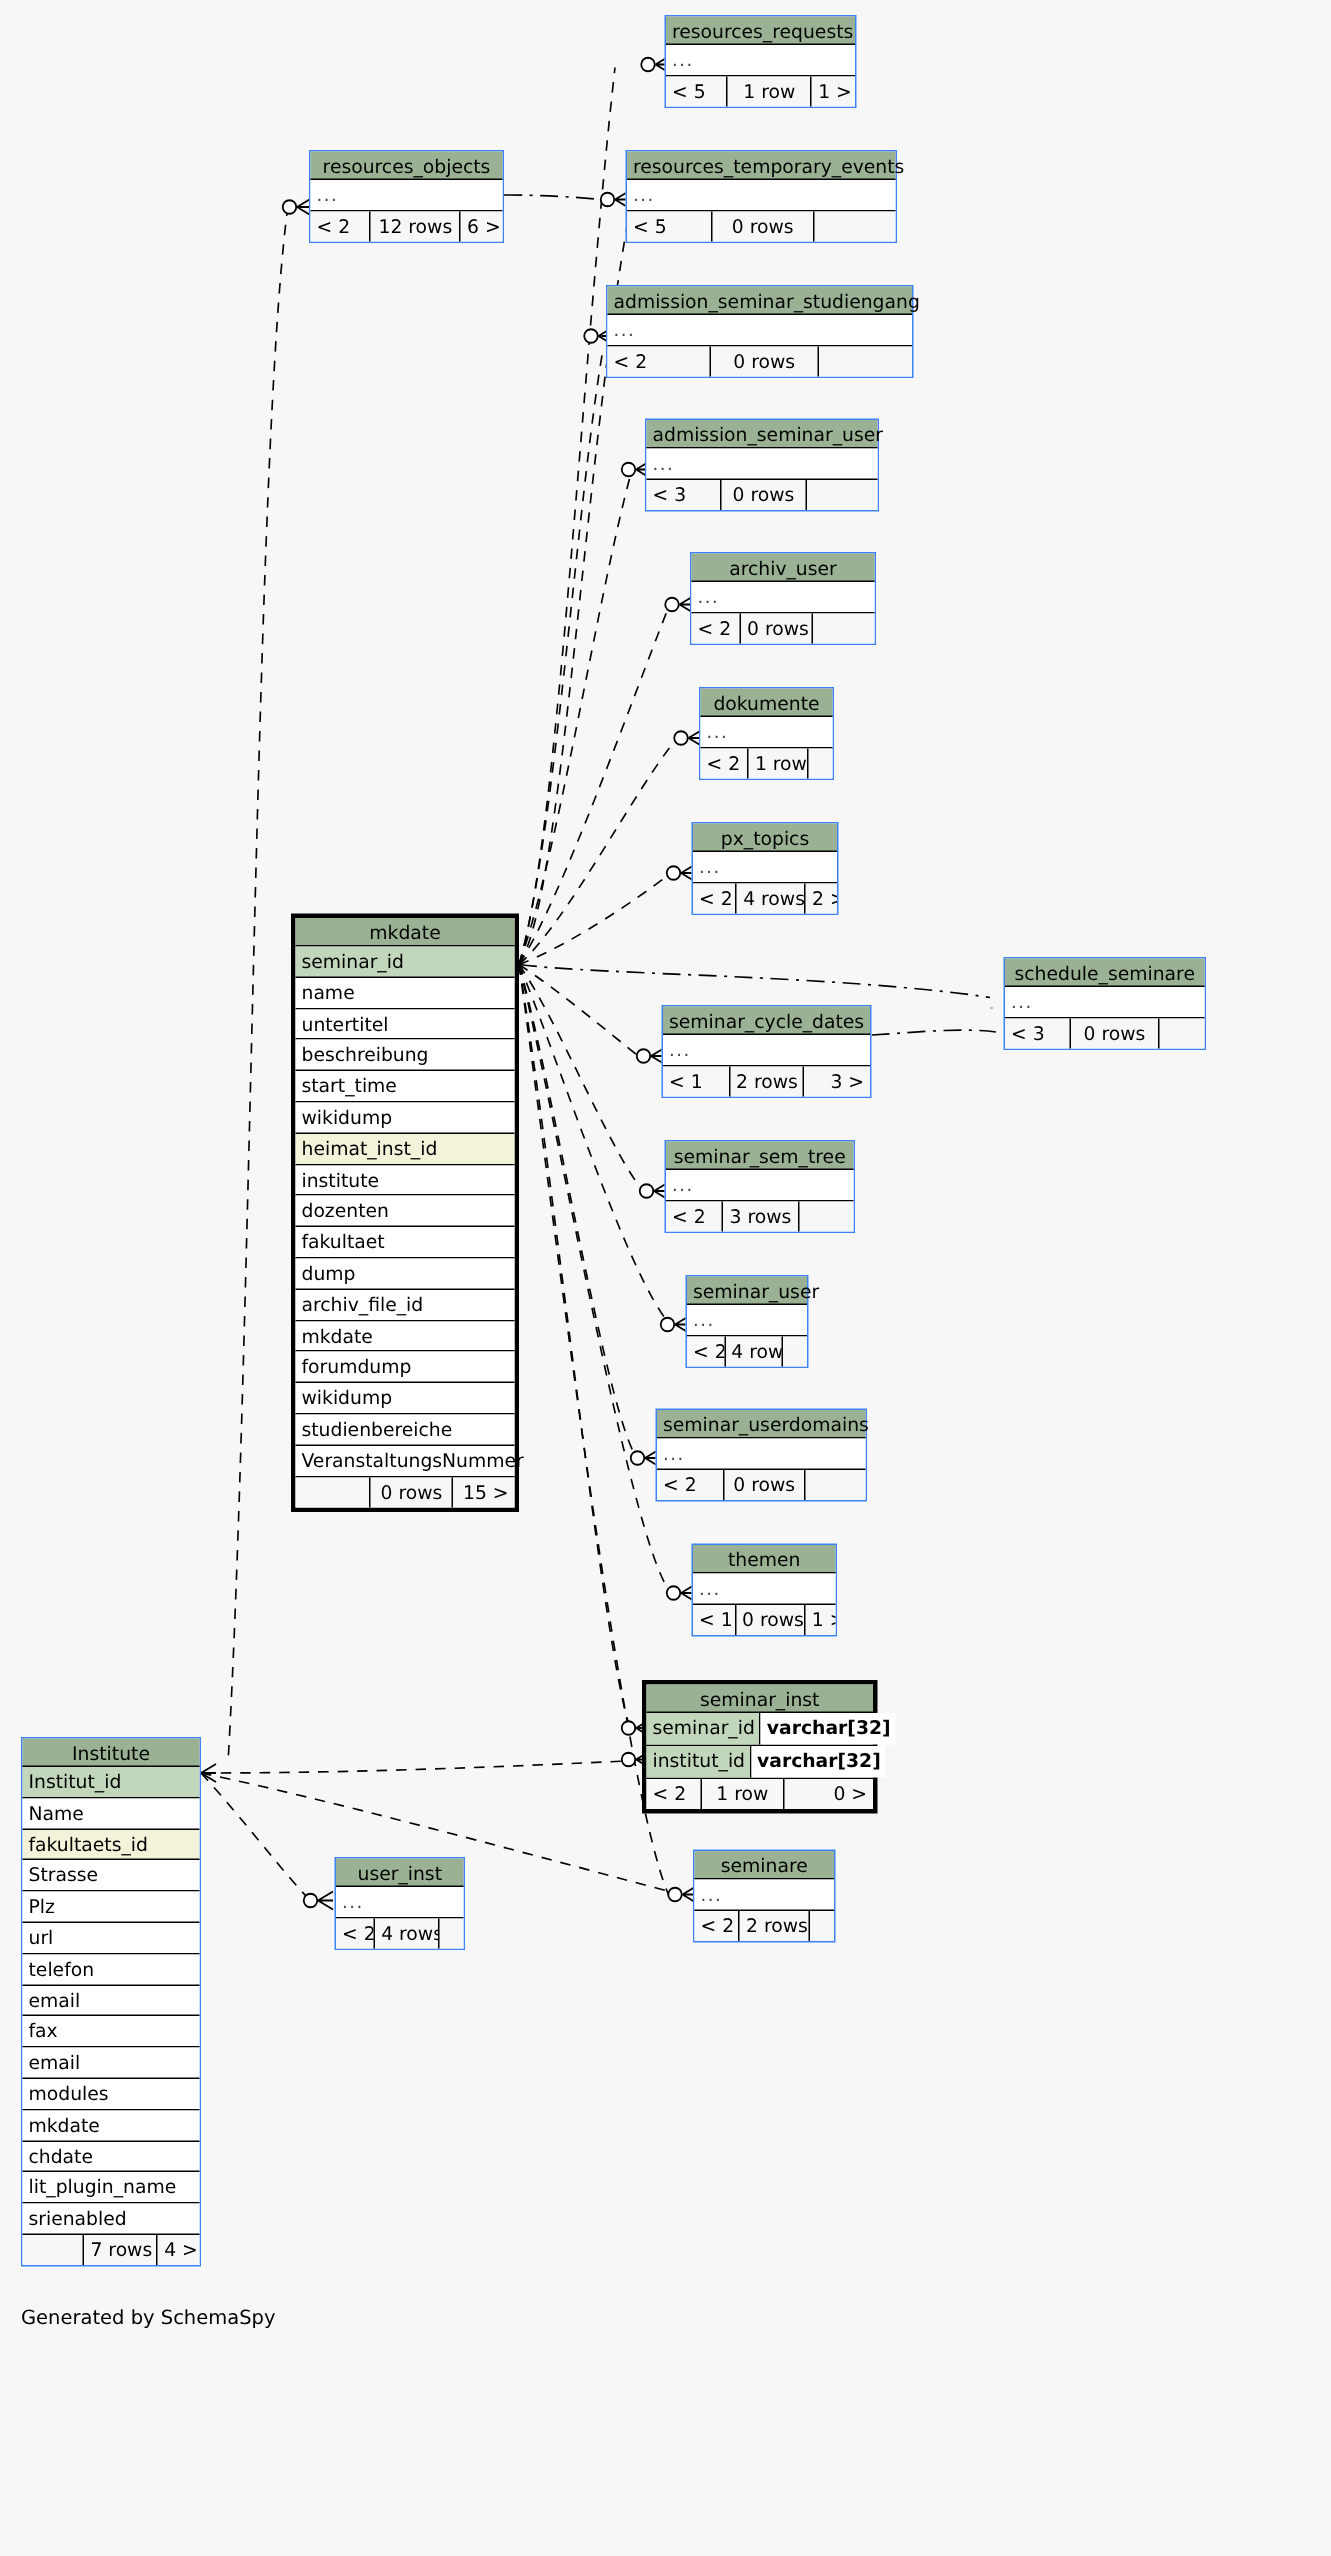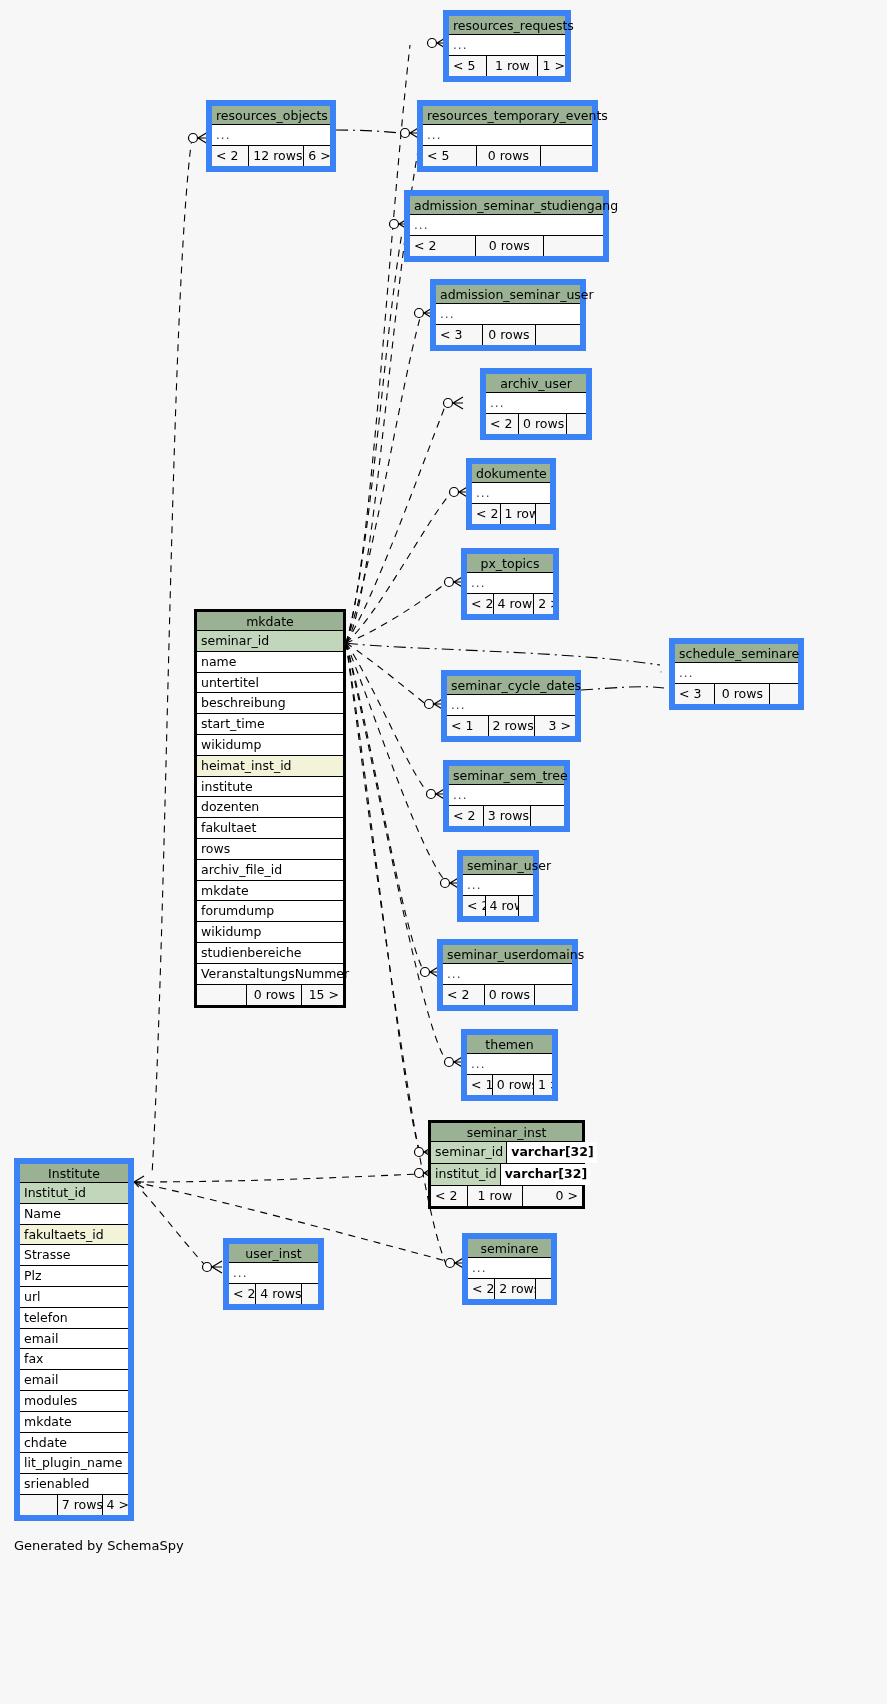--- a/index.html
+++ b/index.html
@@ -15,21 +15,21 @@
     overflow: hidden;
   }
   #edges {
     position: absolute;
     left: 0; top: 0;
     width: 887px; height: 1704px;
     pointer-events: none;
   }
   .table-node {
     position: absolute;
-    border: 6px solid #3b82f6;
+    border: 1px solid #3b82f6;
     background: #ffffff;
     box-sizing: border-box;
     font-size: 12.5px;
     color: #000;
     z-index: 5;
   }
   .table-node.focus {
     border: 3px solid #000;
   }
   .tbl-title {
@@ -241,21 +241,21 @@
     </div>
     <div class="table-node" style="left: 430px; top: 279px; width: 156px;">
       <div class="tbl-title"><span>admission_seminar_user</span></div>
       <div class="col-row ellipsis">...</div>
       <div class="tbl-foot">
         <div class="fc left" style="width: 51px;">&lt; 3</div>
         <div class="fc mid" style="width: 57px;">0 rows</div>
         <div class="fc right" style="width: 48px; flex: 1 1 auto;"></div>
       </div>
     </div>
-    <div class="table-node" style="left: 460px; top: 368px; width: 112px; margin-left: 20px;">
+    <div class="table-node" style="left: 460px; top: 368px; width: 124px;">
       <div class="tbl-title"><span>archiv_user</span></div>
       <div class="col-row ellipsis">...</div>
       <div class="tbl-foot">
         <div class="fc left" style="width: 33px;">&lt; 2</div>
         <div class="fc mid" style="width: 48px;">0 rows</div>
         <div class="fc right" style="width: 19px; flex: 1 1 auto;"></div>
       </div>
     </div>
     <div class="table-node" style="left: 466px; top: 458px; width: 90px;">
       <div class="tbl-title"><span>dokumente</span></div>
@@ -280,21 +280,21 @@
       <div class="col-row pk">seminar_id</div>
       <div class="col-row plain">name</div>
       <div class="col-row plain">untertitel</div>
       <div class="col-row plain">beschreibung</div>
       <div class="col-row plain">start_time</div>
       <div class="col-row plain">wikidump</div>
       <div class="col-row fk">heimat_inst_id</div>
       <div class="col-row plain">institute</div>
       <div class="col-row plain">dozenten</div>
       <div class="col-row plain">fakultaet</div>
-      <div class="col-row plain">rows</div>
+      <div class="col-row plain">dump</div>
       <div class="col-row plain">archiv_file_id</div>
       <div class="col-row plain">mkdate</div>
       <div class="col-row plain">forumdump</div>
       <div class="col-row plain">wikidump</div>
       <div class="col-row plain">studienbereiche</div>
       <div class="col-row plain">VeranstaltungsNummer</div>
       <div class="tbl-foot">
         <div class="fc left" style="width: 52px;"></div>
         <div class="fc mid" style="width: 57px;">0 rows</div>
         <div class="fc right" style="width: 42px; flex: 1 1 auto;">15 &gt;</div>
@@ -386,21 +386,21 @@
       <div class="col-row plain">mkdate</div>
       <div class="col-row plain">chdate</div>
       <div class="col-row plain">lit_plugin_name</div>
       <div class="col-row plain">srienabled</div>
       <div class="tbl-foot">
         <div class="fc left" style="width: 42px;"></div>
         <div class="fc mid" style="width: 50px;">7 rows</div>
         <div class="fc right" style="width: 28px; flex: 1 1 auto;">4 &gt;</div>
       </div>
     </div>
-    <div class="table-node" style="left: 223px; top: 1238px; width: 101px;">
+    <div class="table-node" style="left: 223px; top: 1238px; width: 87px;">
       <div class="tbl-title"><span>user_inst</span></div>
       <div class="col-row ellipsis">...</div>
       <div class="tbl-foot">
         <div class="fc left" style="width: 29px;">&lt; 2</div>
         <div class="fc mid" style="width: 49px;">4 rows</div>
         <div class="fc right" style="width: 17px; flex: 1 1 auto;"></div>
       </div>
     </div>
     <div class="table-node" style="left: 462px; top: 1233px; width: 95px;">
       <div class="tbl-title"><span>seminare</span></div>

